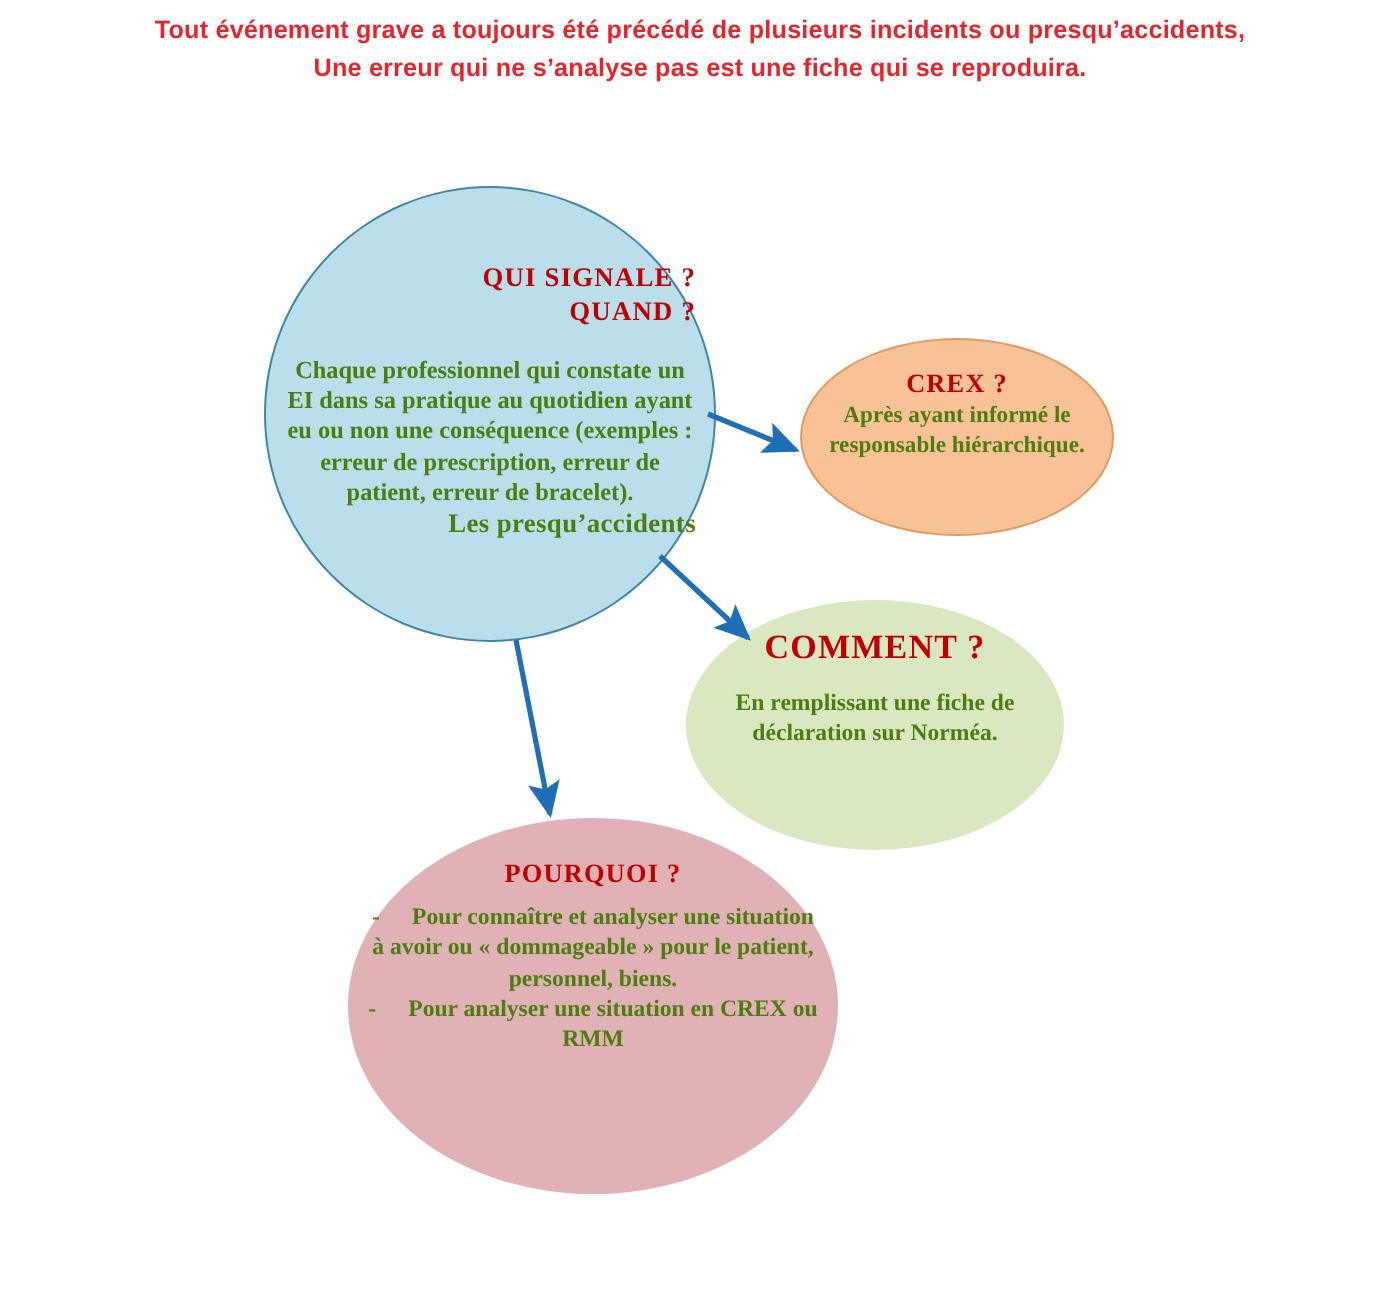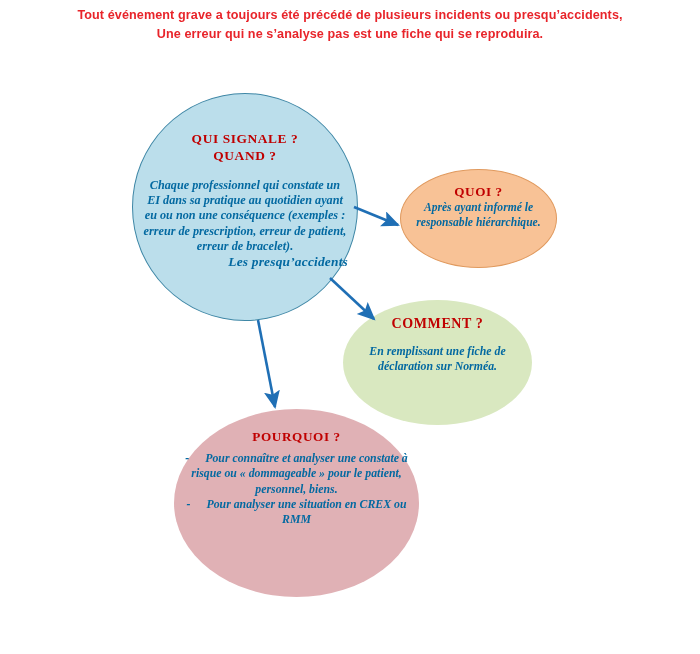--- a/index.html
+++ b/index.html
@@ -56,39 +56,38 @@
     color:#000;
     font-family:"Liberation Serif", serif;
   }
   .node-title{
     color:#c00000;
     font-family:"Liberation Serif", serif;
     font-weight:bold;
     letter-spacing:.6px;
   }
   .node-body{
-    font-style:italic;
     font-weight:bold;
-    color:#0369a1;
+    color:#4d7c0f;
   }
 
   
   .t-blue{left:142px;top:130px;width:206px;}
-  .t-blue .node-title{font-size:13.4px;line-height:17px;}
+  .t-blue .node-title{font-size:13.4px;line-height:17px;text-align:right;}
   .t-blue .node-body{font-size:12.2px;line-height:15.2px;margin-top:14px;}
   .t-blue .emphasis{font-size:13.4px;letter-spacing:.2px;display:block;text-align:right;}
 
   
   .t-orange{left:404px;top:183px;width:149px;}
   .t-orange .node-title{font-size:13.2px;line-height:17px;}
   .t-orange .node-body{font-size:11.6px;line-height:14.6px;margin-top:1px;}
 
   
   .t-green{left:350px;top:315px;width:175px;}
-  .t-green .node-title{font-size:14px;line-height:17px;}
+  .t-green .node-title{font-size:17px;line-height:17px;}
   .t-green .node-body{font-size:11.8px;line-height:15px;margin-top:12px;}
 
   
   .t-pink{left:182px;top:428px;width:229px;}
   .t-pink .node-title{font-size:13.2px;line-height:17px;text-align:center;}
   .t-pink .node-body{font-size:11.8px;line-height:15.3px;margin-top:6px;}
   .bullet-lead{display:inline-block;width:20px;text-align:left;}
 
   
   .arrows{position:absolute;left:0;top:0;width:700px;height:654px;pointer-events:none;}
@@ -124,34 +123,34 @@
       <span>QUI SIGNALE ?</span><br>
       <span>QUAND ?</span>
     </div>
     <div class="node-body">
       <span>Chaque professionnel qui constate un EI dans sa pratique au quotidien ayant eu ou non une conséquence (exemples : erreur de prescription,  erreur de patient, erreur de bracelet).</span>
       <span class="emphasis">Les presqu’accidents</span>
     </div>
   </div>
 
   <div class="node-text t-orange">
-    <div class="node-title">QUOI ?</div>
+    <div class="node-title">CREX ?</div>
     <div class="node-body">Après ayant informé le responsable hiérarchique.</div>
   </div>
 
   <div class="node-text t-green">
     <div class="node-title">COMMENT ?</div>
     <div class="node-body">En remplissant une fiche de déclaration sur Norméa.</div>
   </div>
 
   <div class="node-text t-pink">
     <div class="node-title">POURQUOI ?</div>
     <div class="node-body">
       <div>
-        <span class="bullet-lead">-</span><span>Pour connaître et analyser une constate à risque ou « dommageable » pour le patient, personnel, biens.</span>
+        <span class="bullet-lead">-</span><span>Pour connaître et analyser une situation à avoir ou « dommageable » pour le patient, personnel, biens.</span>
       </div>
       <div>
         <span class="bullet-lead">-</span><span>Pour analyser une situation en CREX ou RMM</span>
       </div>
     </div>
   </div>
 
 </div>
 
 </body></html>

